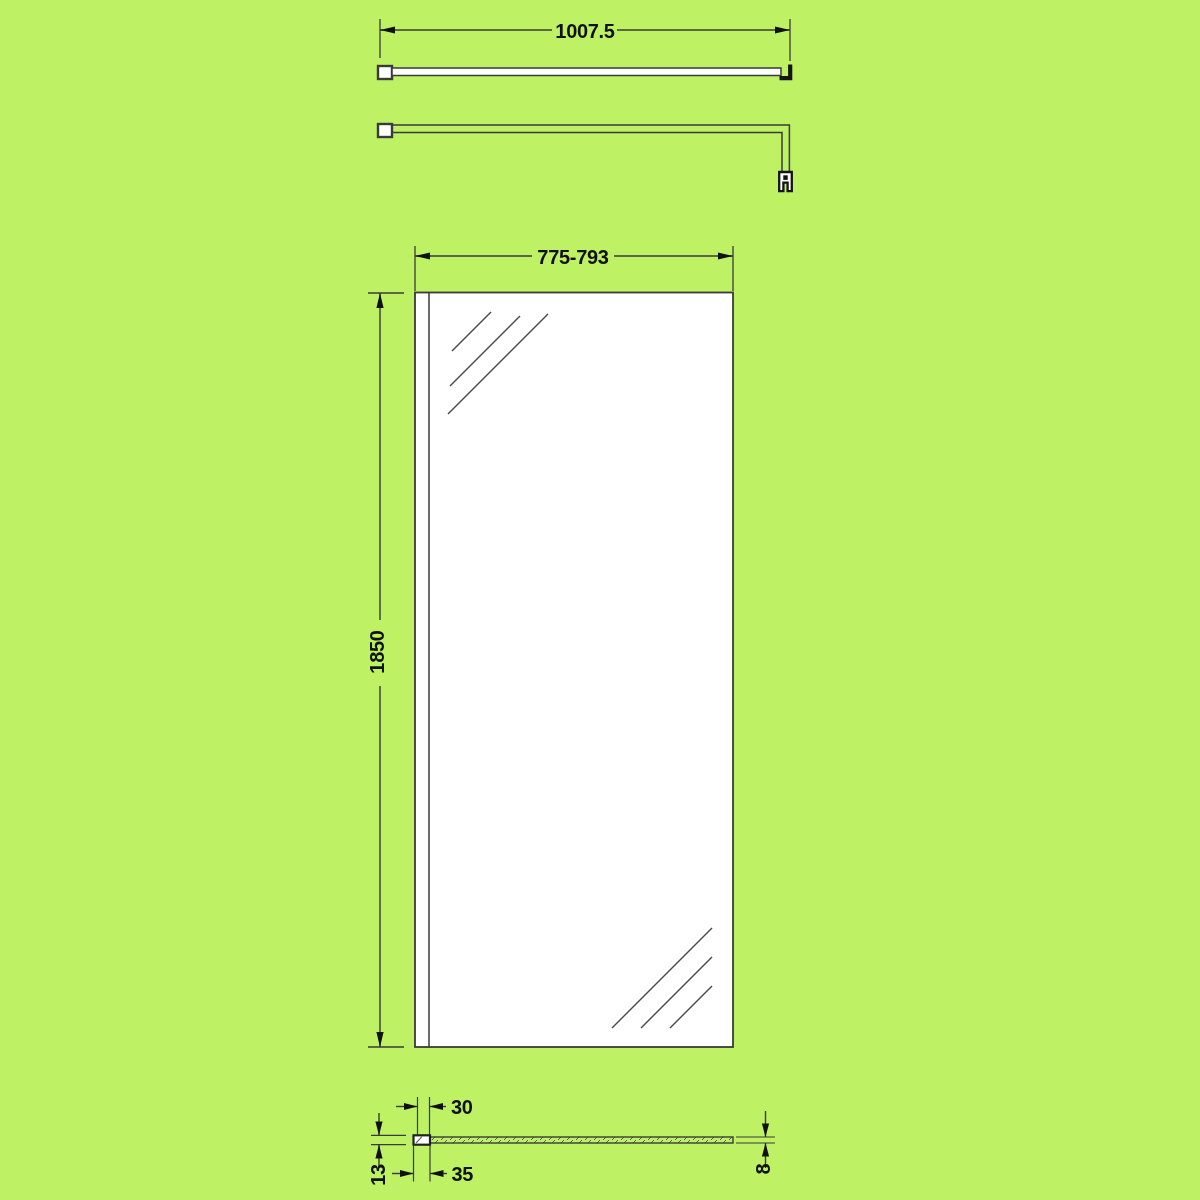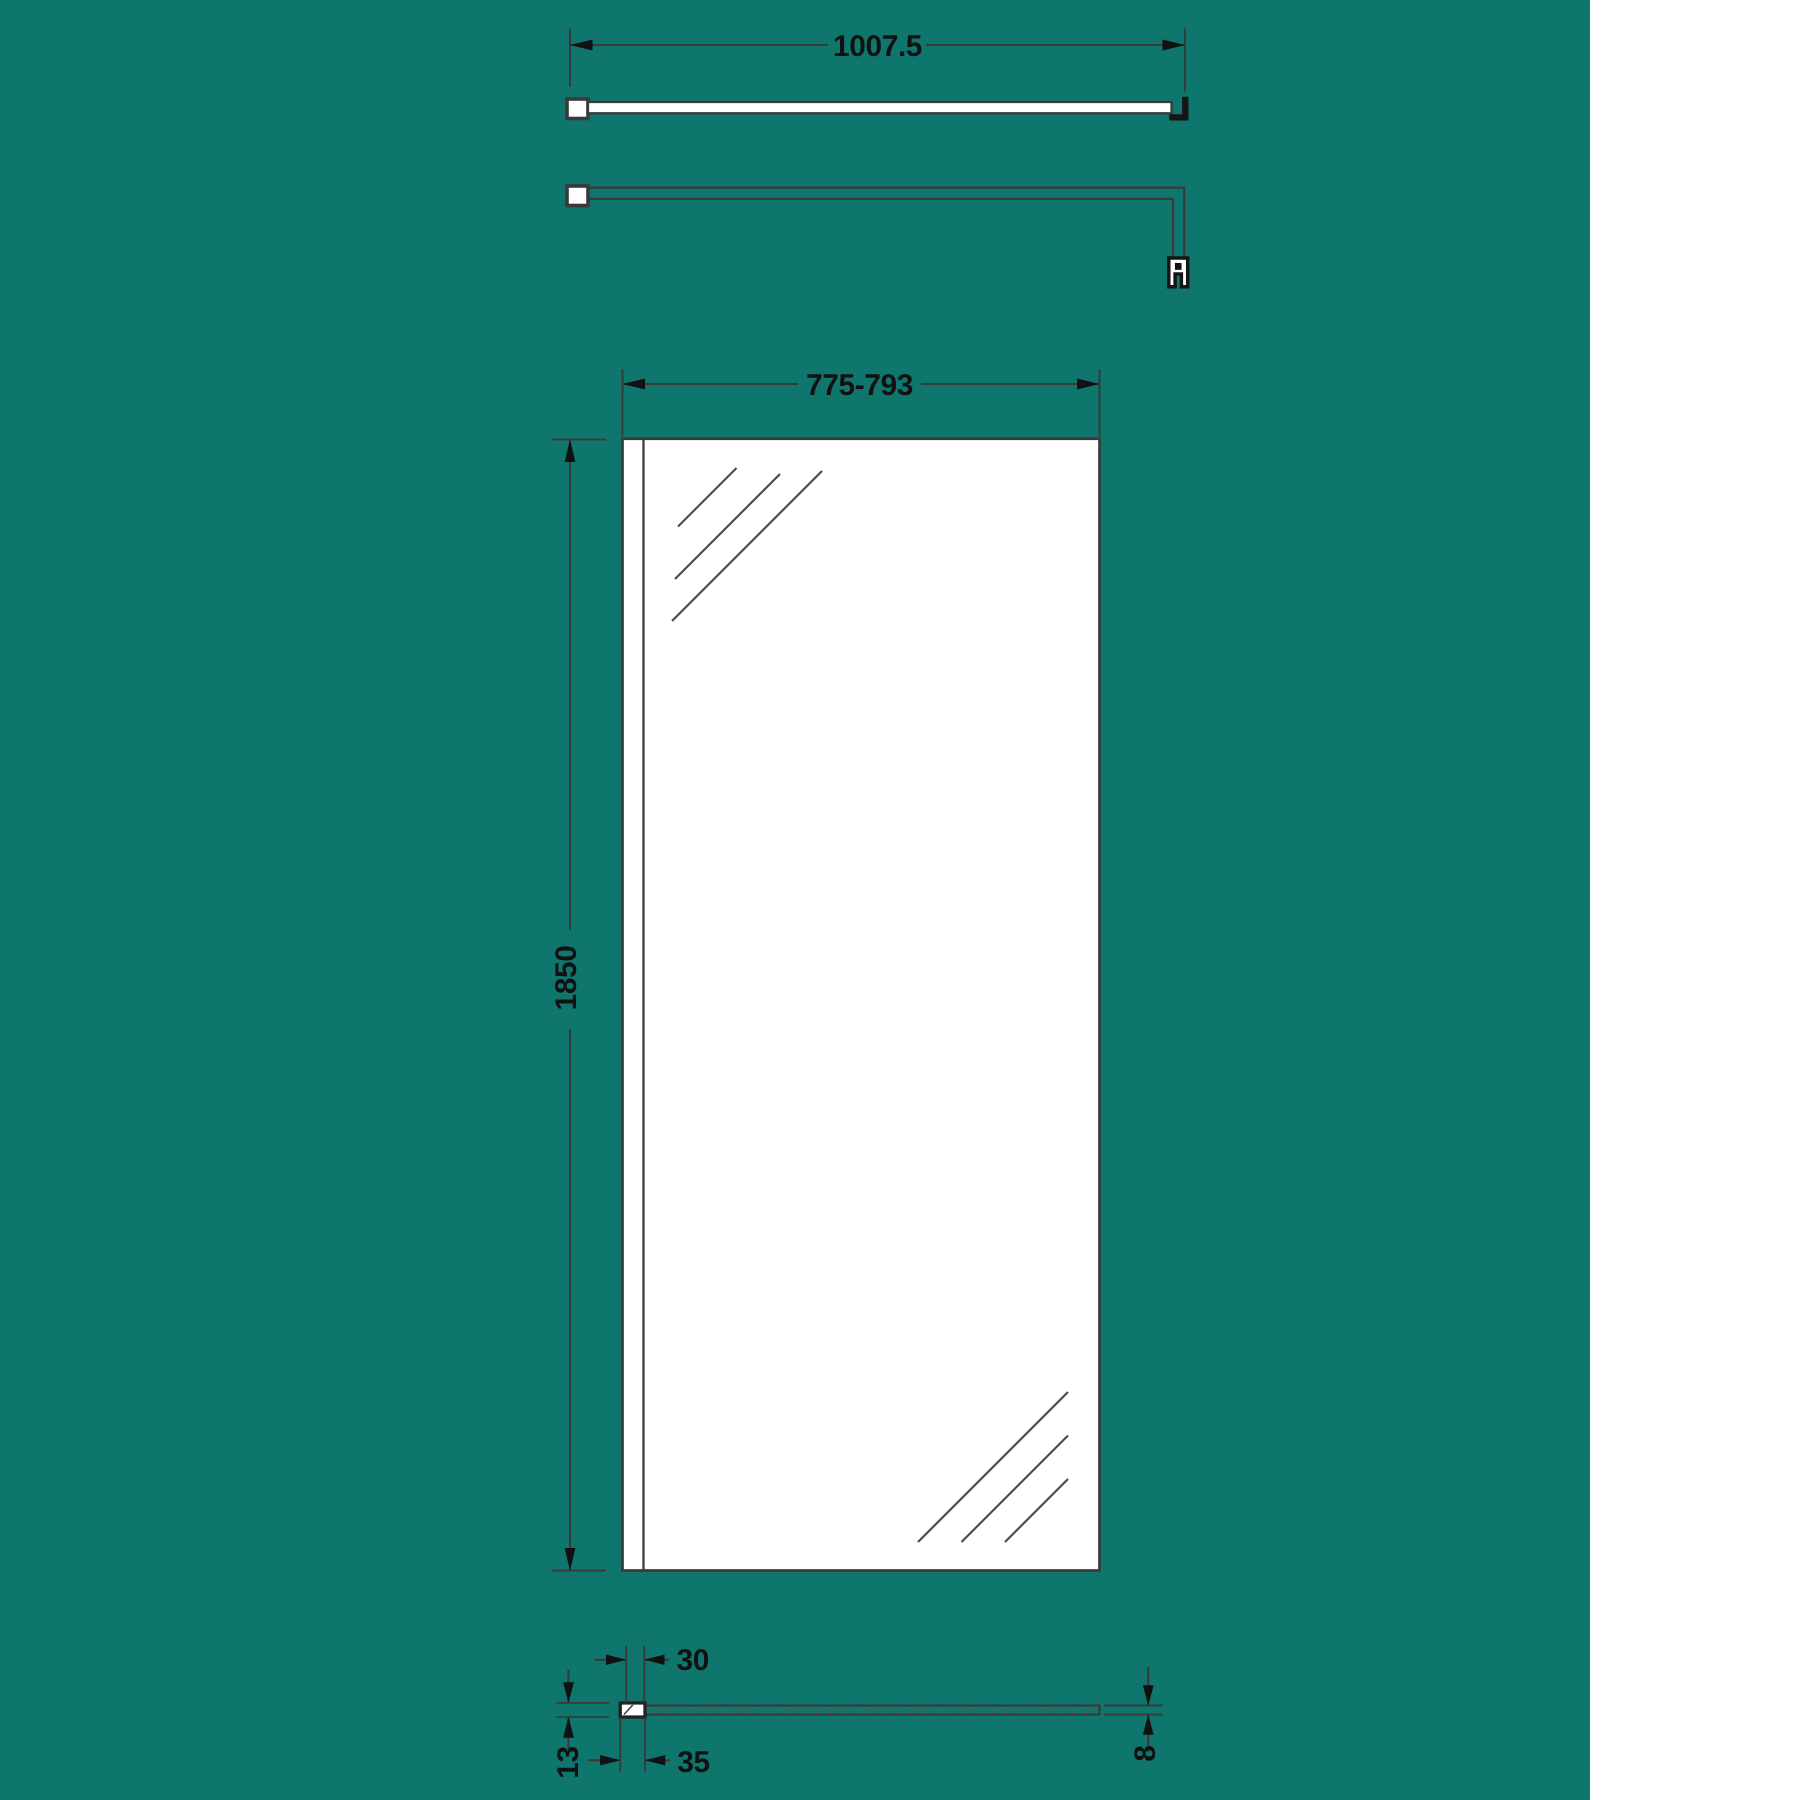--- a/index.html
+++ b/index.html
@@ -1,20 +1,20 @@
 <!DOCTYPE html>
 <html><head>
 <meta charset="utf-8">
 <style>
   html, body { margin: 0; padding: 0; background: #ffffff; }
   .canvas-wrap {
     position: relative;
-    width: 1060px;
+    width: 1200px;
     height: 1200px;
-    background: #0f766e;
+    background: #bef264;
     font-family: "Liberation Sans", sans-serif;
   }
   svg { display: block; }
   .dim-label {
     font-family: "Liberation Sans", sans-serif;
     font-weight: 700;
     font-size: 20px;
     fill: #111111;
     letter-spacing: -0.3px;
   }

